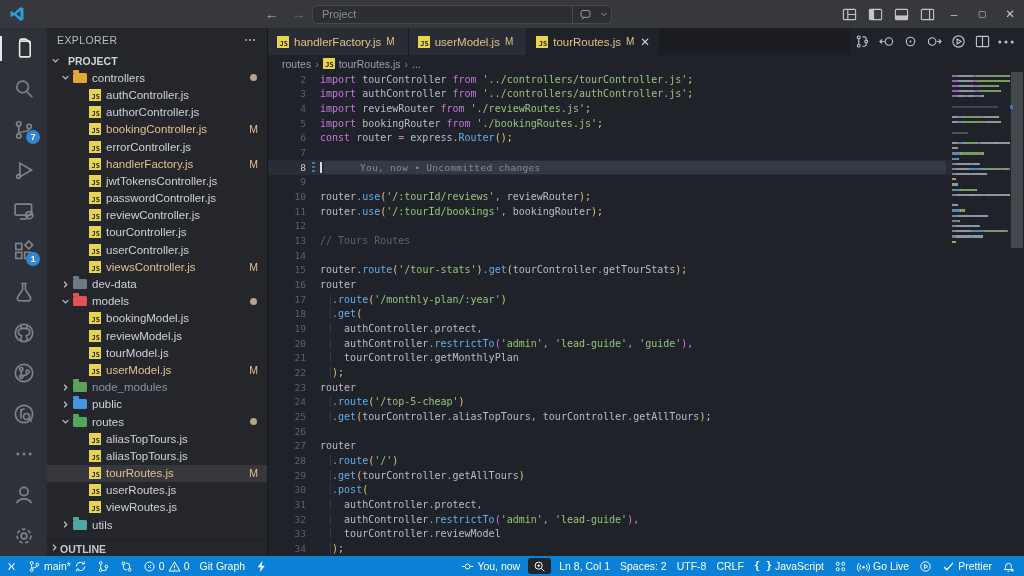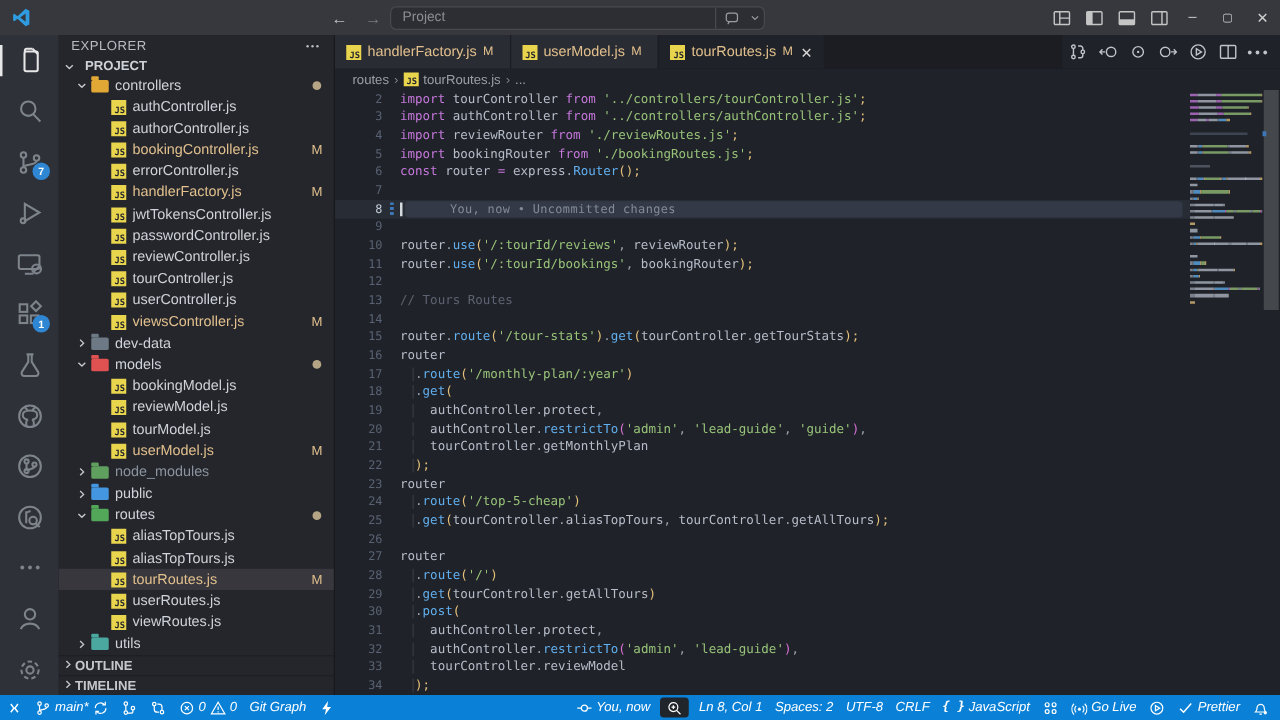--- a/index.html
+++ b/index.html
@@ -88,21 +88,21 @@
 
   #minimap{width:58px;flex:0 0 58px;padding-top:1px;overflow:hidden;}
   .mrow{height:5.2px;display:flex;align-items:center;overflow:hidden;}
   .mrow span{height:2.2px;display:inline-block;opacity:.75;}
   .mrow .blame{background:#4a5160;}
   #scrollbar{width:14px;flex:0 0 14px;position:relative;}
   #scroll-slider{position:absolute;left:1px;right:1px;top:0;height:176px;background:rgba(130,135,140,.38);}
   #mini-cursor-mark{position:absolute;left:0;width:3px;height:4px;background:#3d77b8;top:33px;}
 
   
-  #statusbar{height:20px;flex:0 0 20px;background:var(--statusbar);color:#ffffff;display:flex;font-size:10.5px;font-style:italic;}
+  #statusbar{height:20px;flex:0 0 20px;background:var(--statusbar);color:#ffffff;display:flex;font-size:10.5px;}
   .sb-item{display:flex;align-items:center;padding:0 5px;height:20px;gap:3px;white-space:nowrap;}
   .sb-item .ic{color:#fff;}
   .sb-left{display:flex;align-items:center;}
   .sb-right{margin-left:auto;display:flex;align-items:center;padding-right:4px;}
   .sb-item.boxed{background:#20242b;border-radius:3px;height:16px;margin:0 3px;padding:0 5px;}
   .braces{font-family:"DejaVu Sans Mono",monospace;font-size:10px;font-weight:bold;}
 </style>
 </head>
 <body>
 
@@ -454,26 +454,20 @@
             <span class="lbl">utils</span>
           </div>
         </div>
       <div id="outline-block">
           <div class="sec-row">
             <span class="chev"><svg width="11" height="11" viewBox="0 0 16 16" fill="none" stroke="currentColor" stroke-width="1.2">
                 <path d="M6 4l4 4-4 4" stroke-width="1.6"></path>
               </svg></span>
             <span>OUTLINE</span>
           </div>
-          <div class="sec-row">
-            <span class="chev"><svg width="11" height="11" viewBox="0 0 16 16" fill="none" stroke="currentColor" stroke-width="1.2">
-                <path d="M6 4l4 4-4 4" stroke-width="1.6"></path>
-              </svg></span>
-            <span>TIMELINE</span>
-          </div>
         </div>
     </div>
 
     <div id="editor-group">
       <div id="tabbar">
         <div id="tabs">
             <div class="tab">
      <span class="jsbadge">JS</span>
      <span class="lbl">handlerFactory.js</span>
      <span class="m">M</span>

